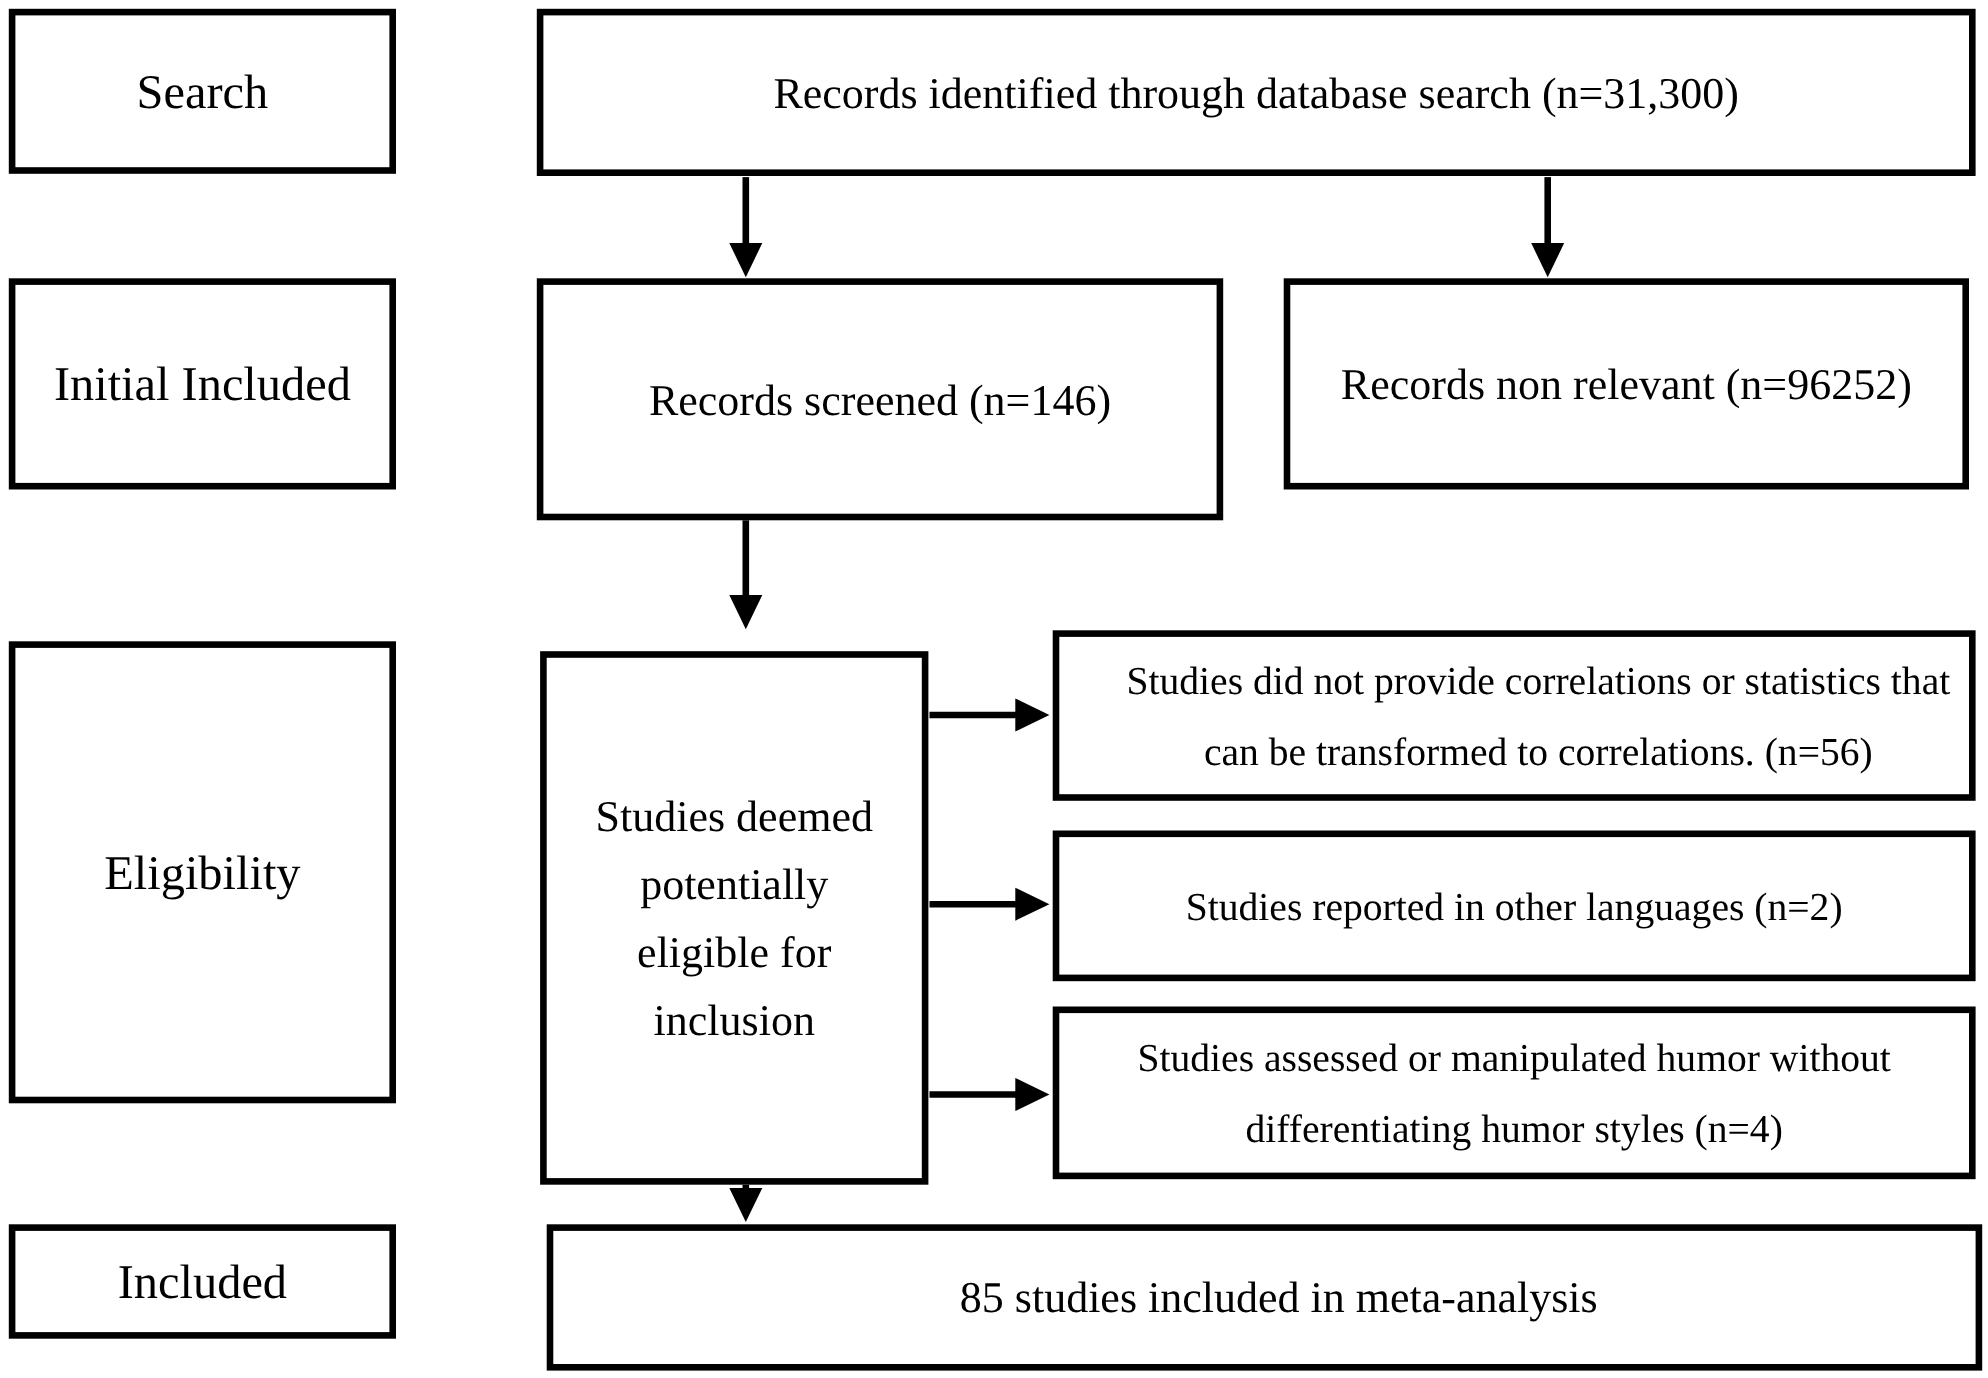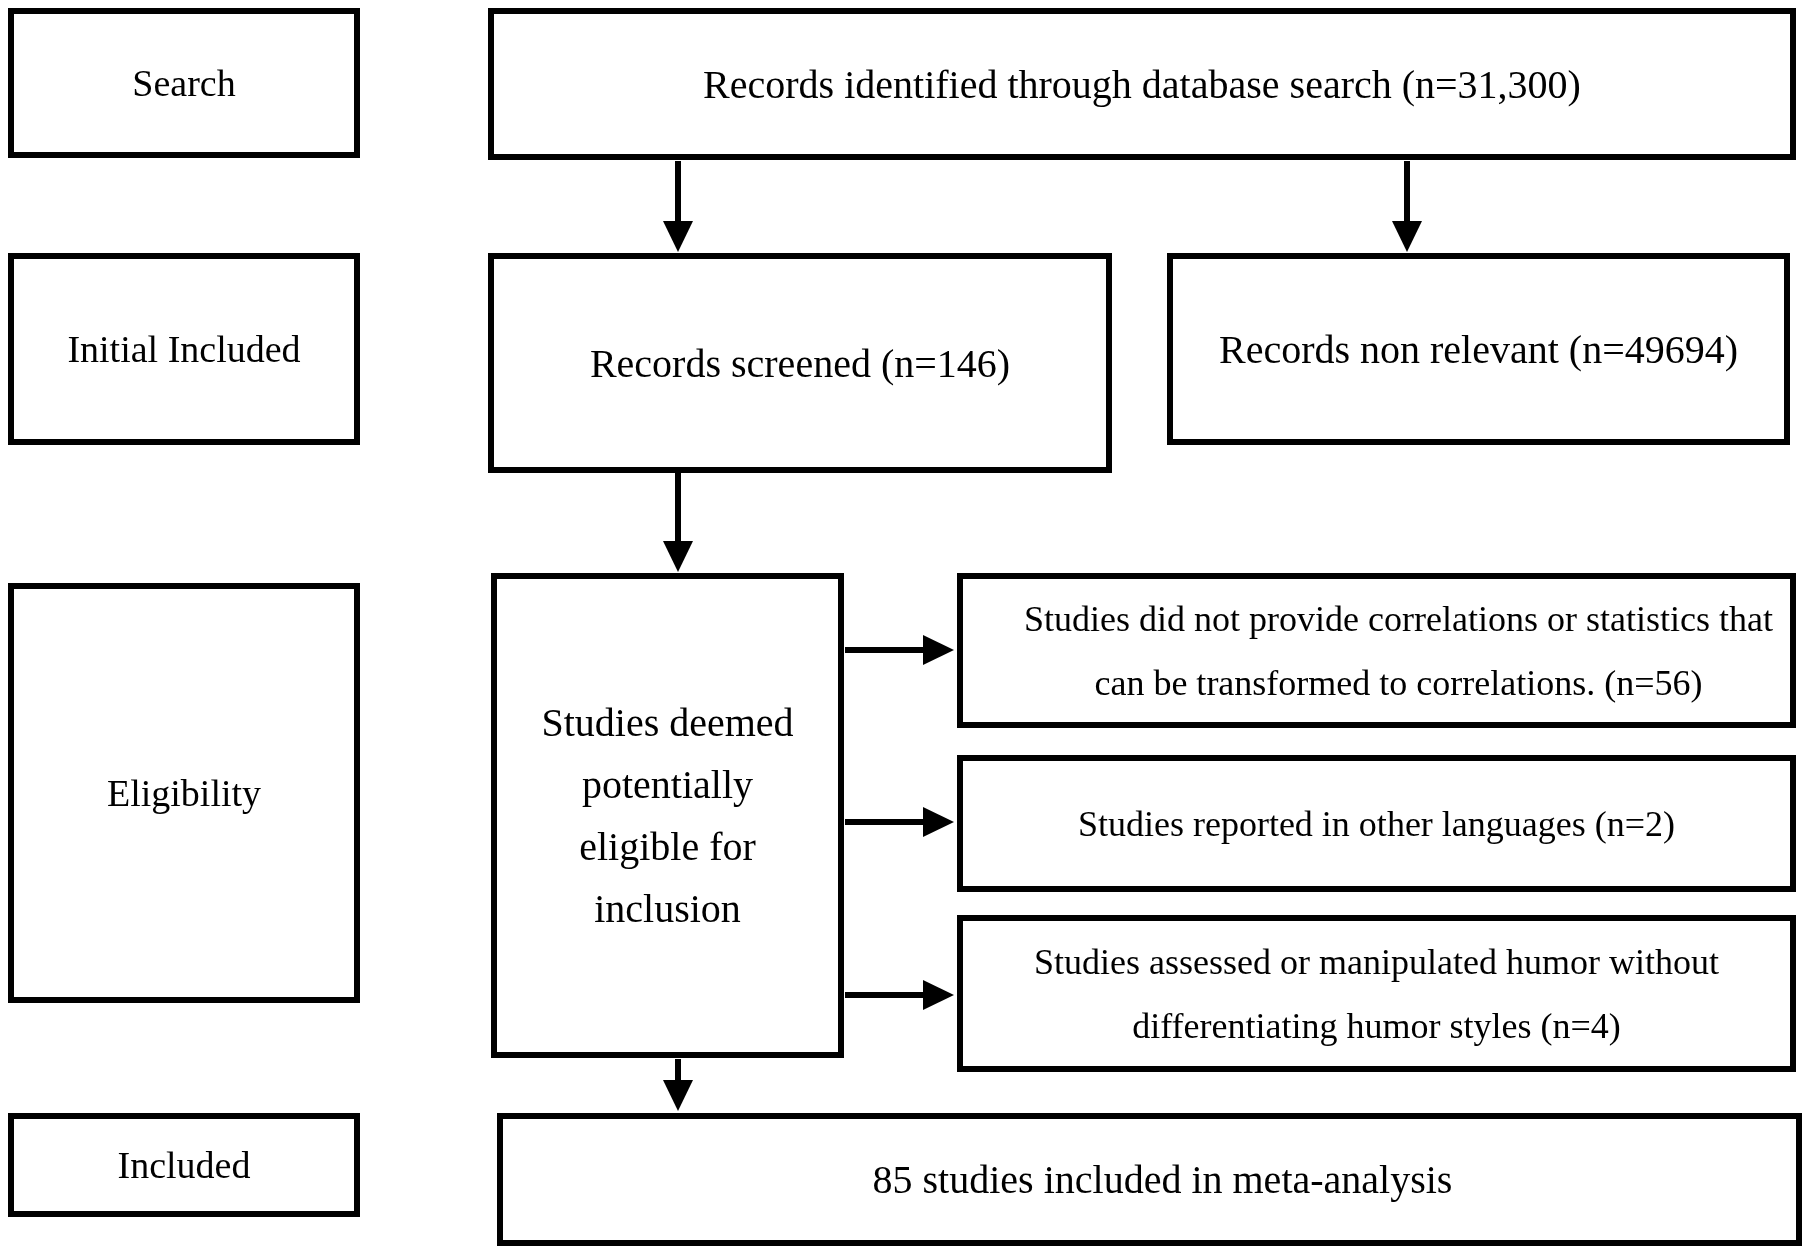--- a/index.html
+++ b/index.html
@@ -33,31 +33,31 @@
     align-items: center;
     justify-content: center;
     text-align: center;
   }
   .box .txt {
     white-space: pre-line;
     display: block;
     padding: 0 8px;
   }
   
-  .stage       { left: 8px;   width: 352px; font-size: 38px; }
+  .stage       { left: 8px;   width: 352px; font-size: 44px; }
   .stage-search    { top: 8px;    height: 150px; }
   .stage-screening { top: 253px;  height: 192px; }
   .stage-elig      { top: 583px;  height: 420px; }
   .stage-included  { top: 1113px; height: 104px; }
   
   .node { font-size: 40px; }
   .node-identified  { left: 488px;  top: 8px;    width: 1308px; height: 152px; }
   .node-screened    { left: 488px;  top: 253px;  width: 624px;  height: 220px; }
   .node-nonrelevant { left: 1167px; top: 253px;  width: 623px;  height: 192px; }
-  .node-eligible    { left: 491px;  top: 573px;  width: 353px;  height: 485px; line-height: 62px; }
+  .node-eligible    { left: 491px;  top: 592px;  width: 353px;  height: 485px; line-height: 62px; }
   .node-included    { left: 497px;  top: 1113px; width: 1305px; height: 133px; padding-left: 26px; }
   
   .excl { left: 957px; width: 839px; font-size: 36px; line-height: 64px; }
   .excl-1 { top: 573px; height: 155px; padding-left: 44px; }
   .excl-2 { top: 755px; height: 137px; }
   .excl-3 { top: 915px; height: 157px; }
   .edge line    { stroke: #000000; stroke-width: 6px; }
   .edge polygon { fill: #000000; stroke: none; }
 </style>
 </head>
@@ -109,21 +109,21 @@
     <span class="txt">Included</span>
   </div>
 
   <div class="box node node-identified">
     <span class="txt">Records identified through database search (n=31,300)</span>
   </div>
   <div class="box node node-screened">
     <span class="txt">Records screened (n=146)</span>
   </div>
   <div class="box node node-nonrelevant">
-    <span class="txt">Records non relevant (n=49694)</span>
+    <span class="txt">Records non relevant (n=96252)</span>
   </div>
   <div class="box node node-eligible">
     <span class="txt">Studies deemed
 potentially
 eligible for
 inclusion</span>
   </div>
 
   <div class="box excl excl-1">
     <span class="txt">Studies did not provide correlations or statistics that

